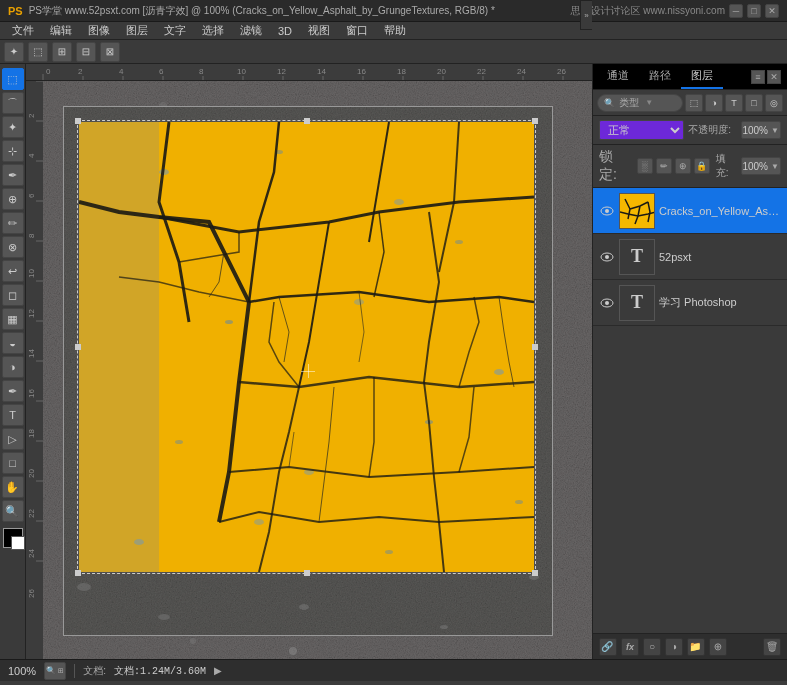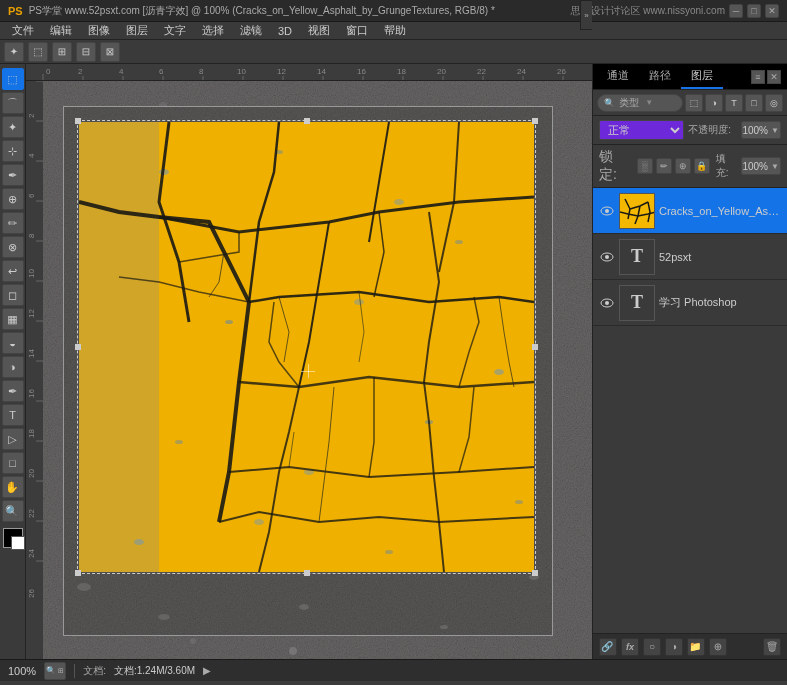--- a/index.html
+++ b/index.html
@@ -754,15 +754,15 @@
 </div>
 
 <div id="status-bar">
   <span class="status-zoom">100%</span>
   <div style="width:22px;height:18px;background:#555;border:1px solid #444;border-radius:2px;display:flex;align-items:center;justify-content:center;gap:1px;">
     <span style="font-size:8px;color:#ccc;">🔍</span>
     <span style="font-size:7px;color:#aaa;">⊞</span>
   </div>
   <div class="status-divider"></div>
   <span style="font-size:10px;color:#aaa;">文档:</span>
-  <span class="status-info" style="font-size:10px;">文档:1.24M/3.60M</span>
+  <span class="status-info" style="font-size:10px;font-family:Liberation Mono, monospace;">文档:1.24M/3.60M</span>
   <span class="status-arrow">▶</span>
 </div>
 
 </body></html>

